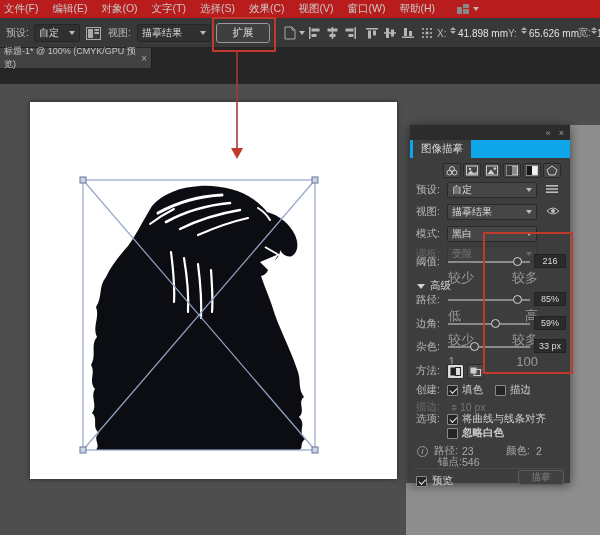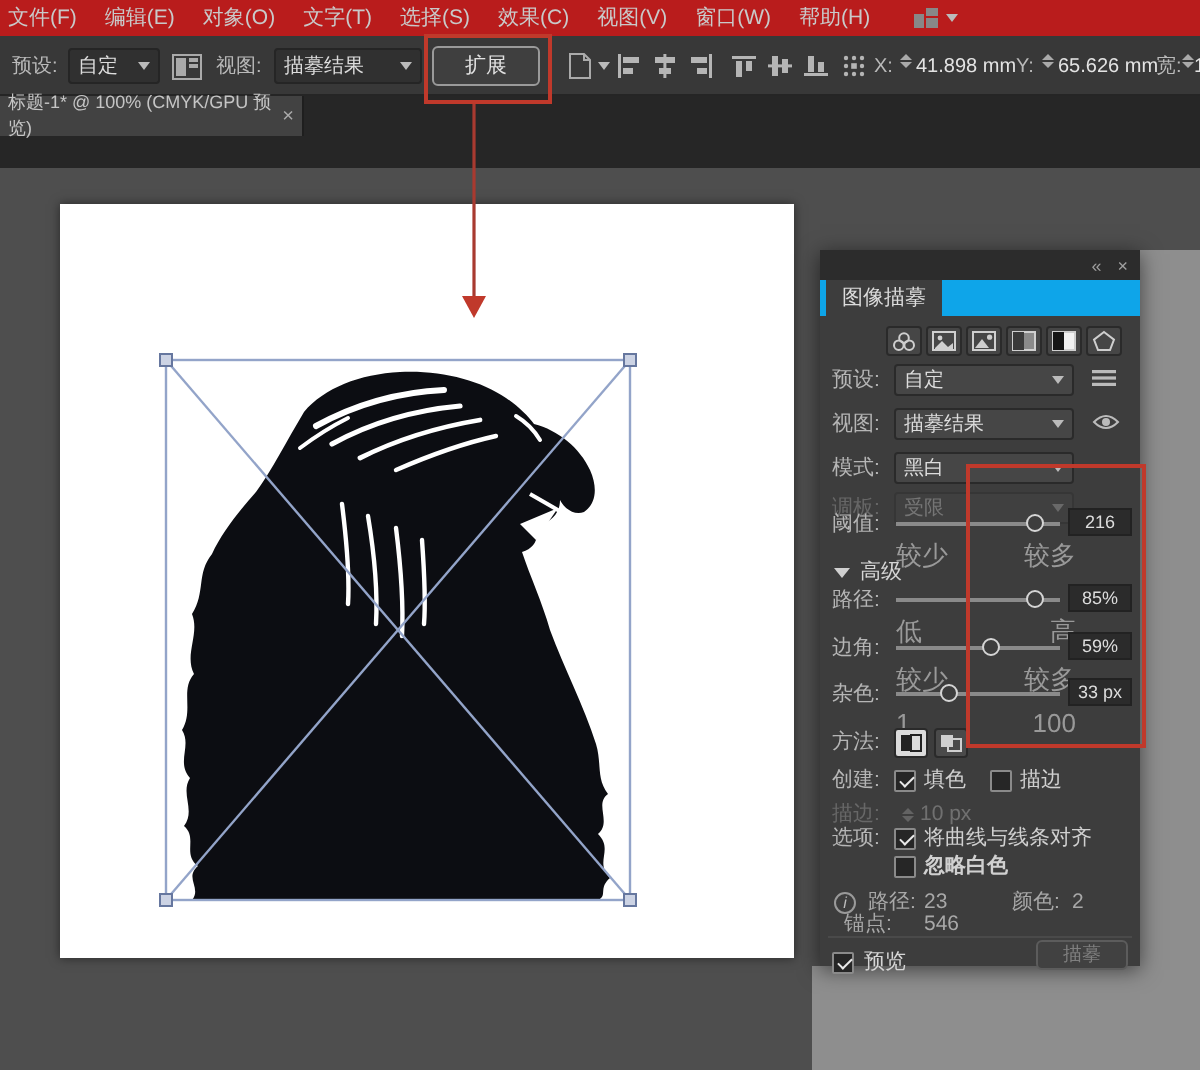--- a/index.html
+++ b/index.html
@@ -475,21 +475,21 @@
     </div>
 
     <div class="prow" style="top:320px; height:12px">
       <span class="info-icon" style="position:absolute; left:7px;">i</span>
       <span style="position:absolute; left:24px; color:#a8a8a8">路径:</span>
       <span style="position:absolute; left:52px; color:#a8a8a8">23</span>
       <span style="position:absolute; left:96px; color:#a8a8a8">颜色:</span>
       <span style="position:absolute; left:126px; color:#a8a8a8">2</span>
     </div>
     <div class="prow" style="top:331px; height:12px">
-      <span style="position:absolute; left:12px; color:#a8a8a8">锚点:</span>
+      <span style="position:absolute; left:28px; color:#a8a8a8">锚点:</span>
       <span style="position:absolute; left:52px; color:#a8a8a8">546</span>
     </div>
 
     <div class="divider" style="top:343px"></div>
 
     <div class="prow" style="top:347px">
       <span style="position:absolute; left:6px; display:flex; align-items:center; gap:5px;">
         <span class="cbx checked"></span>
         <span style="color:#d6d6d6">预览</span>
       </span>

